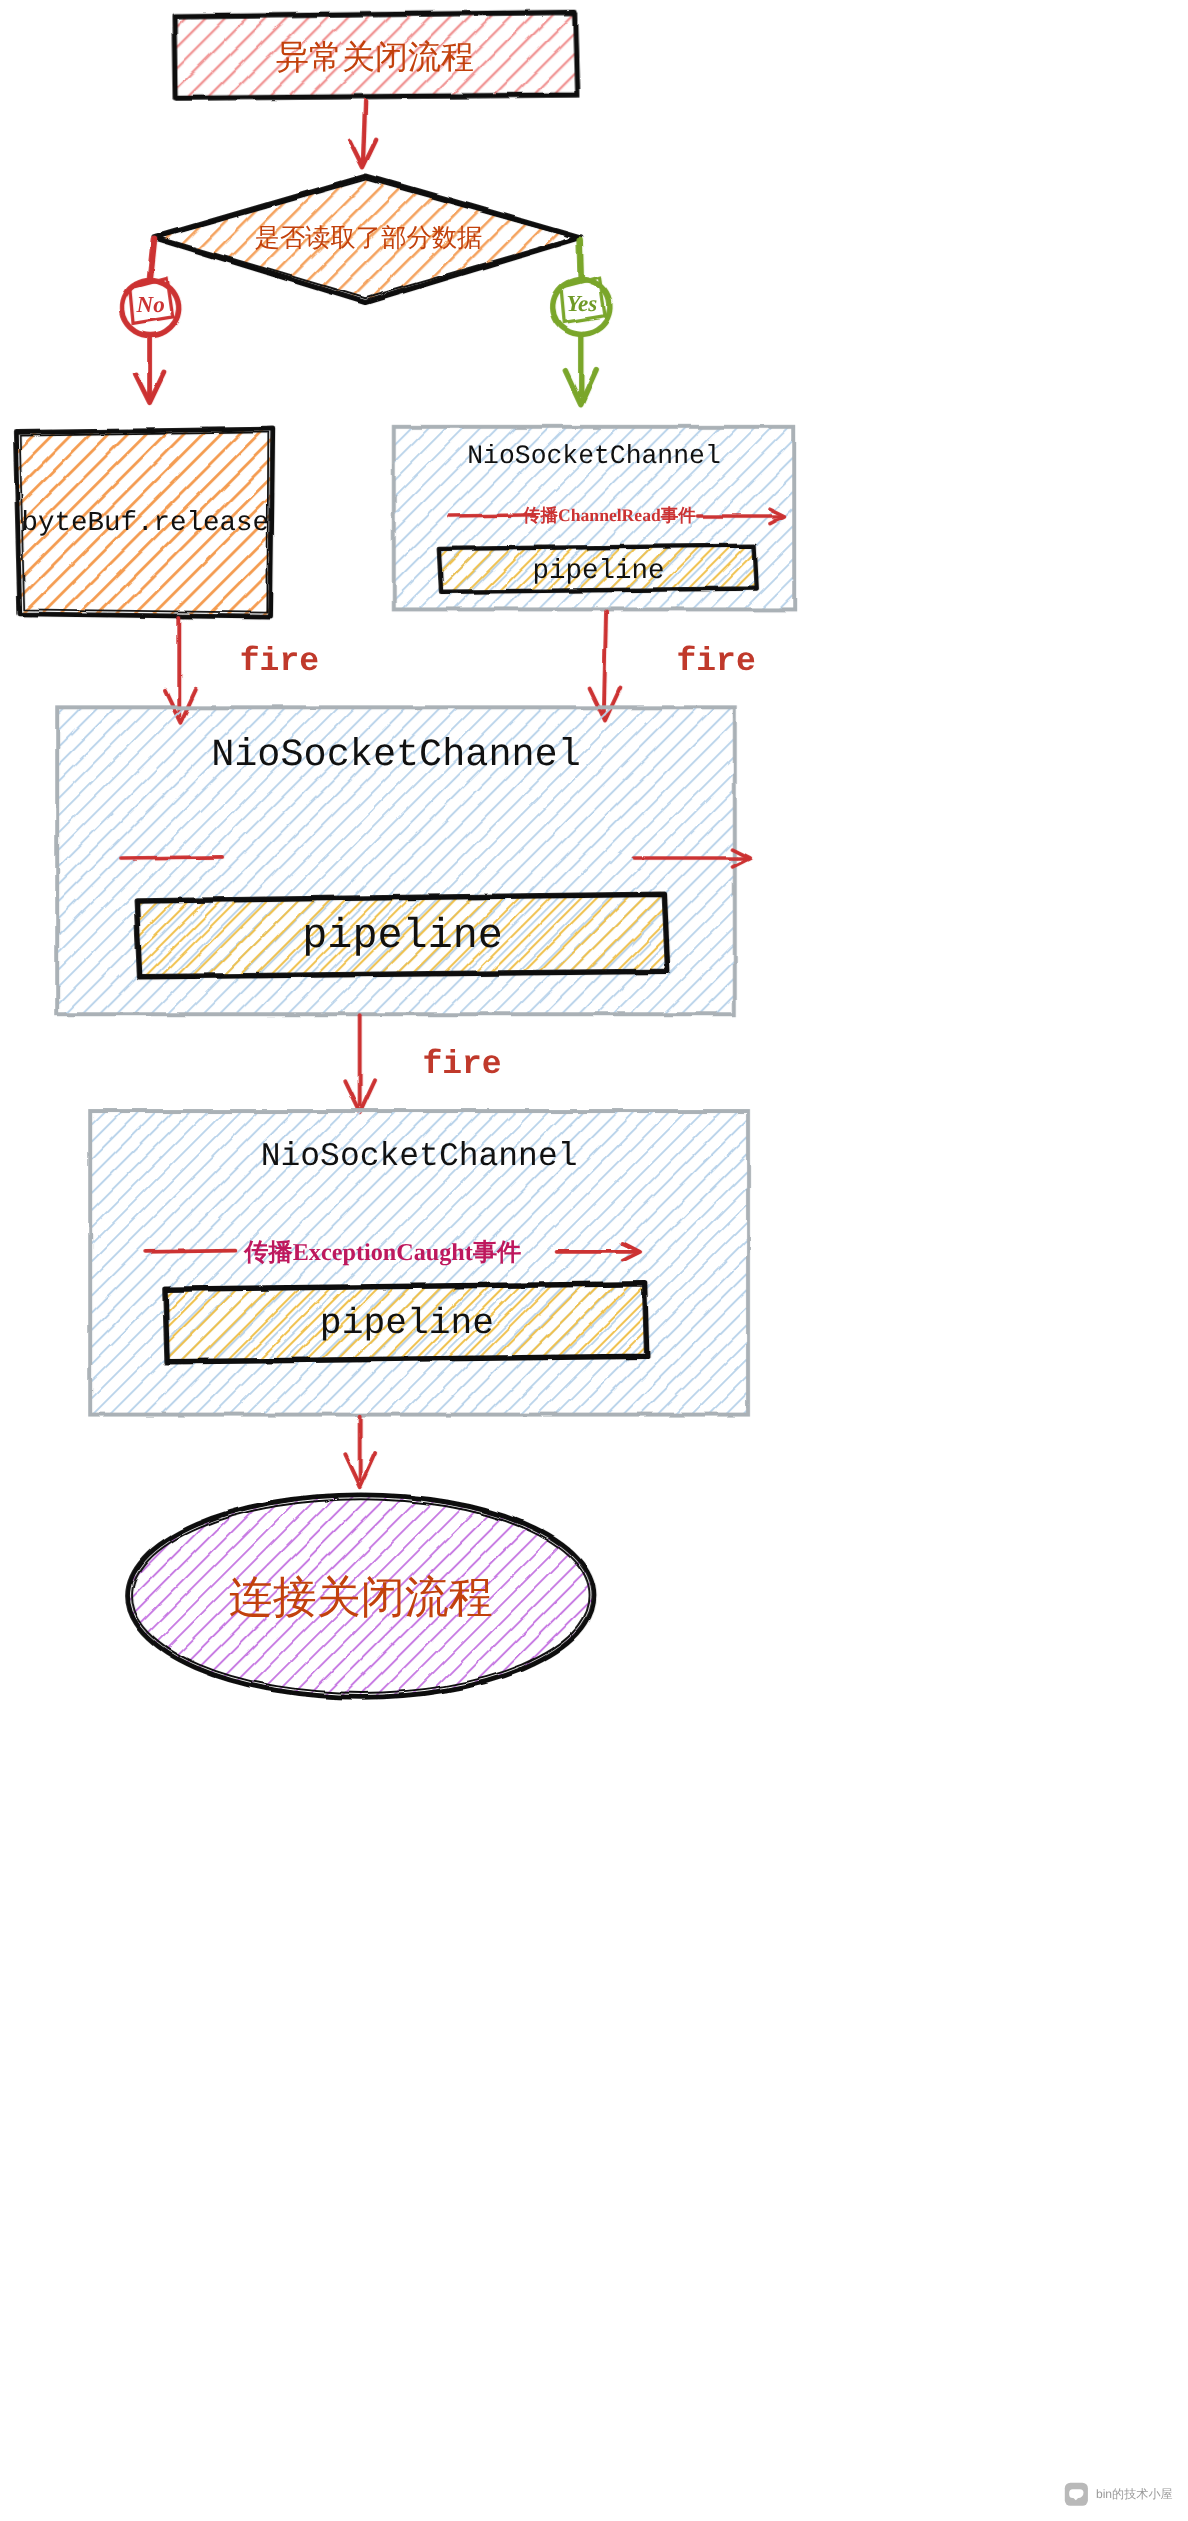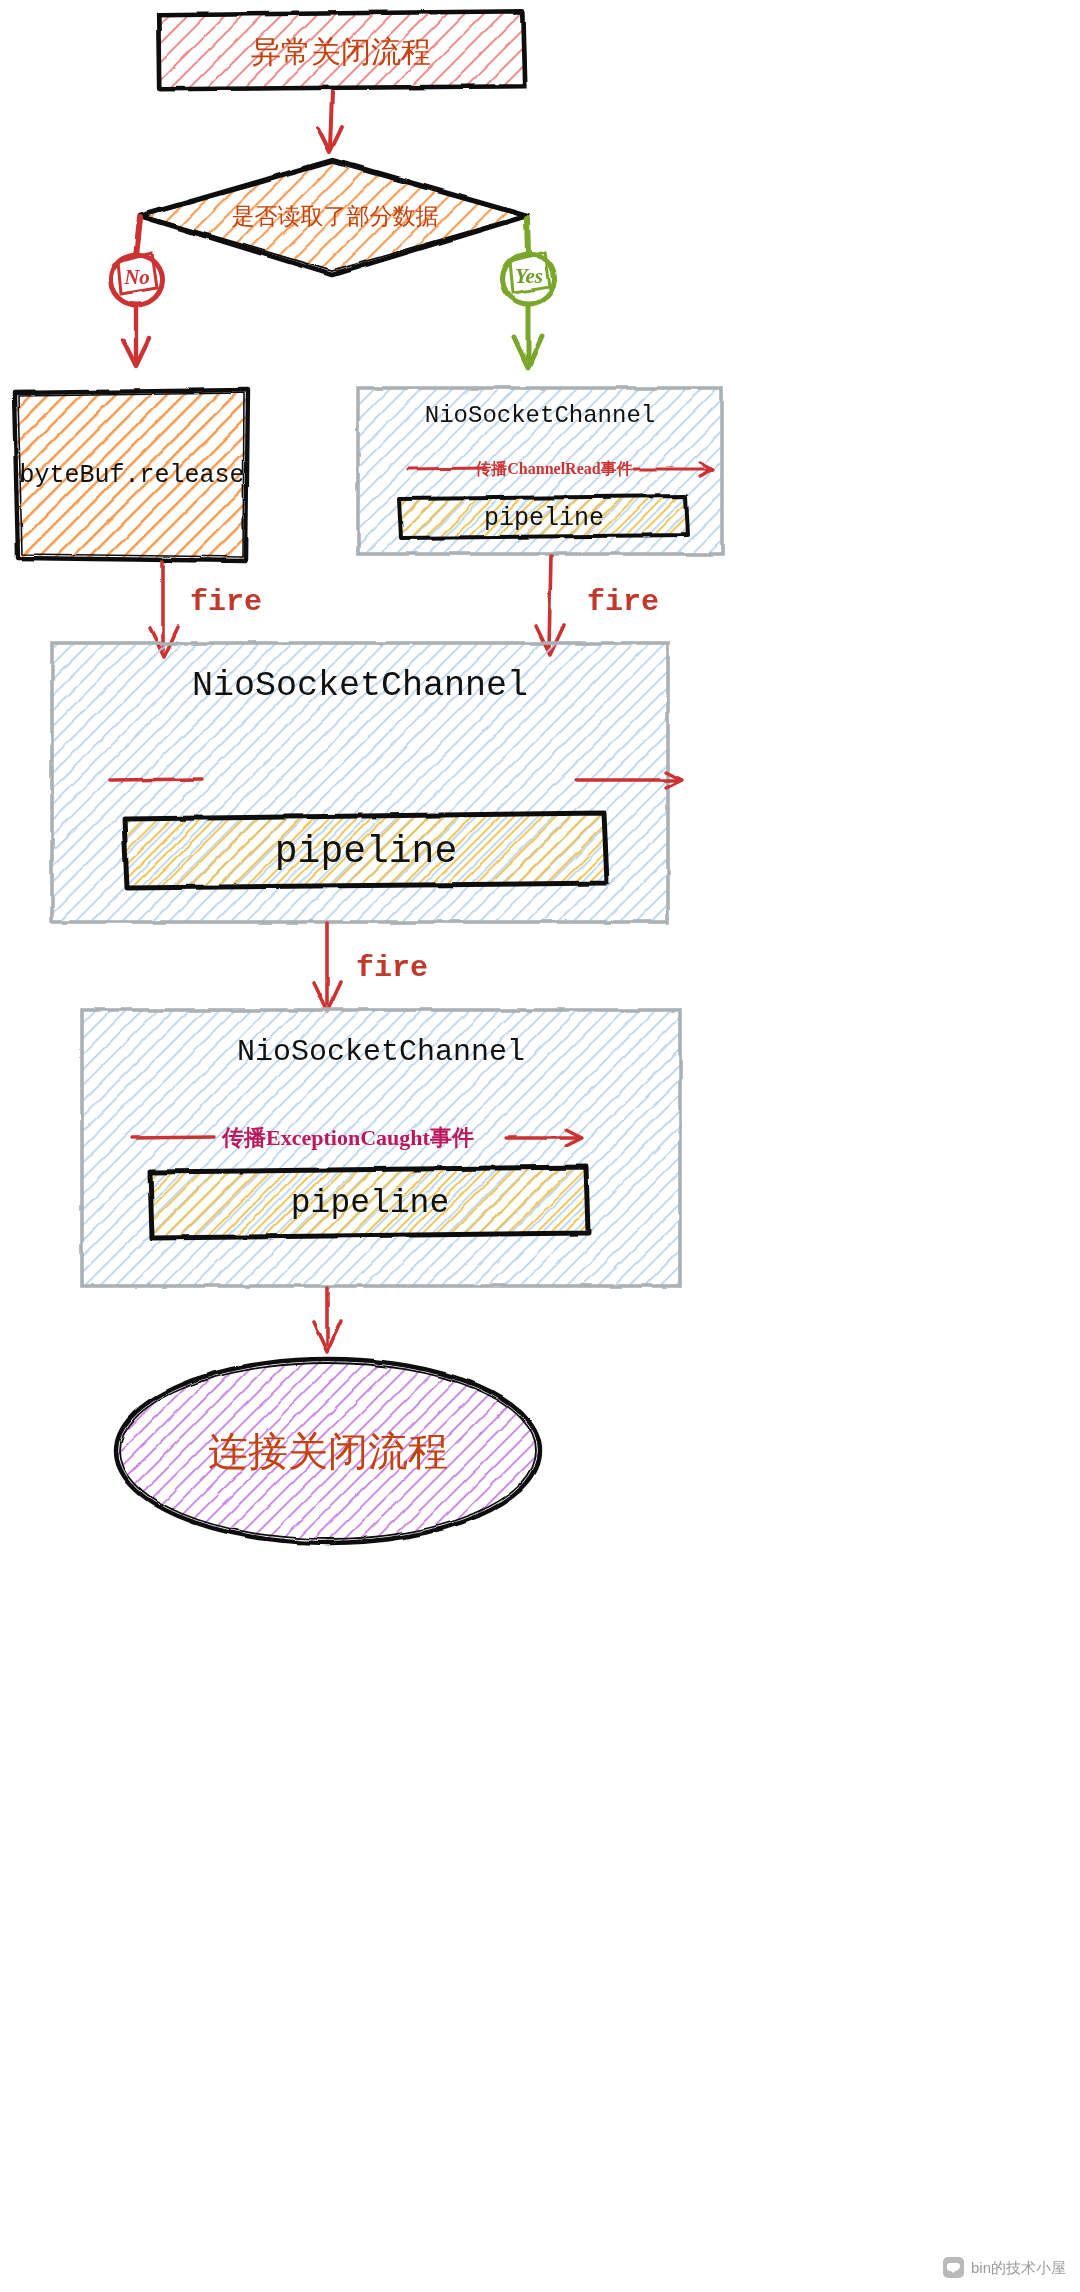--- a/index.html
+++ b/index.html
@@ -4,25 +4,25 @@
 <style>
   html,body{margin:0;padding:0;background:#ffffff;}
   body{width:1080px;height:2292px;position:relative;overflow:hidden;
        font-family:"Liberation Sans",sans-serif;}
   .stage{position:absolute;inset:0;}
   svg.layer{position:absolute;left:0;top:0;width:1080px;height:2292px;pointer-events:none;}
   .lbl{position:absolute;display:flex;align-items:center;justify-content:center;
        text-align:center;pointer-events:none;}
   .cn{font-family:"Liberation Sans",sans-serif;color:#c2410c;}
   .mono{font-family:"Liberation Mono",monospace;color:#111;}
-  .fire{font-family:"Liberation Mono",monospace;color:#c0392b;font-size:30px;font-weight:700;}
+  .fire{font-family:"Liberation Mono",monospace;color:#c0392b;font-size:30px;font-weight:700;margin-left:28px;}
   .yn{font-family:"Liberation Serif",serif;font-style:italic;font-weight:700;}
   .evt{font-family:Liberation Serif, serif;font-weight:700;}
-  .wm{position:absolute;right:14px;bottom:14px;display:flex;align-items:flex-end;gap:7px;
-      color:#9a9a9a;font-size:15px;font-family:"Liberation Sans",sans-serif;}
+  .wm{position:absolute;right:14px;bottom:14px;display:flex;align-items:center;gap:7px;
+      color:#9a9a9a;font-size:11px;font-family:"Liberation Sans",sans-serif;}
   .wm .g{width:21px;height:21px;border-radius:5px;background:#b9b9b9;position:relative;flex:none;}
   .wm .g:before{content:"";position:absolute;left:4px;top:6px;width:13px;height:8px;
       border-radius:4px 4px 6px 4px;background:#fff;}
   .wm .g:after{content:"";position:absolute;left:6px;top:12px;border:4px solid transparent;
       border-top-color:#fff;}
 </style>
 </head>
 <body>
 
 <div class="stage">

